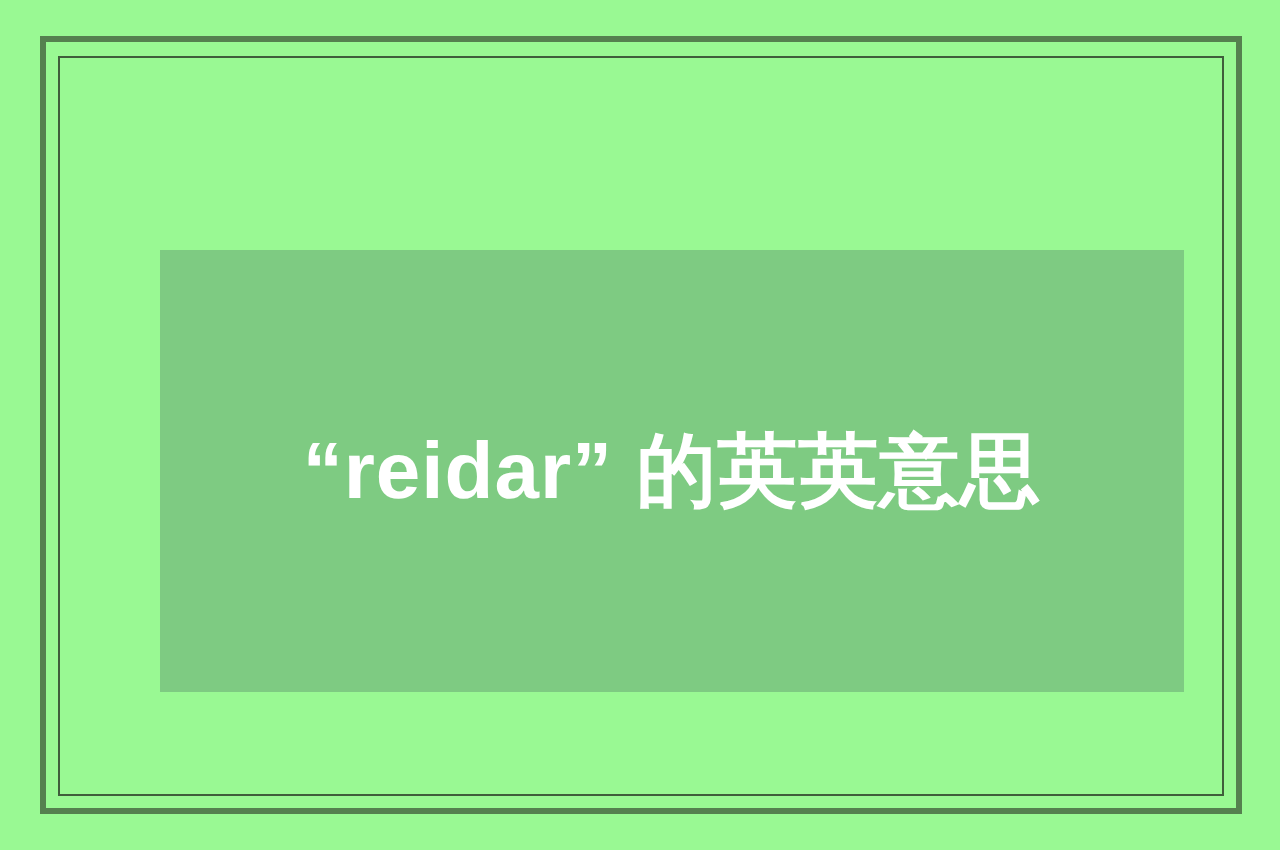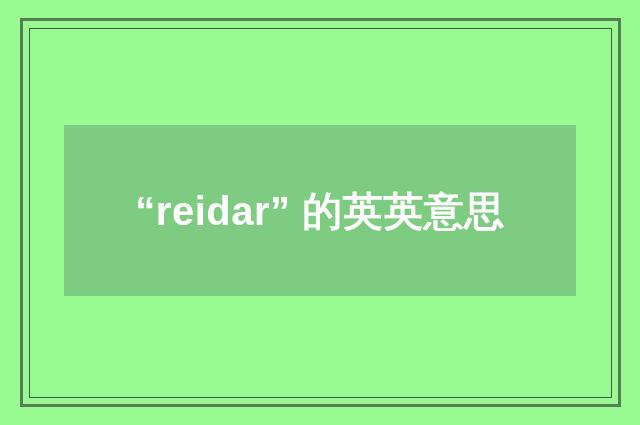--- a/index.html
+++ b/index.html
@@ -41,24 +41,24 @@
     width: 583px;
     height: 370px;
     border: 1.5px solid #3f5e3b;
     box-sizing: border-box;
     pointer-events: none;
   }
 
   
   #title-panel {
     position: absolute;
-    left: 64px;
+    left: 80px;
     top: 125px;
     width: 512px;
-    height: 171px;
+    height: 221px;
     background: #7ecb82;
     display: flex;
     align-items: center;
     justify-content: center;
     box-sizing: border-box;
     padding: 0 40px;
   }
 
   #title-text {
     color: #ffffff;

